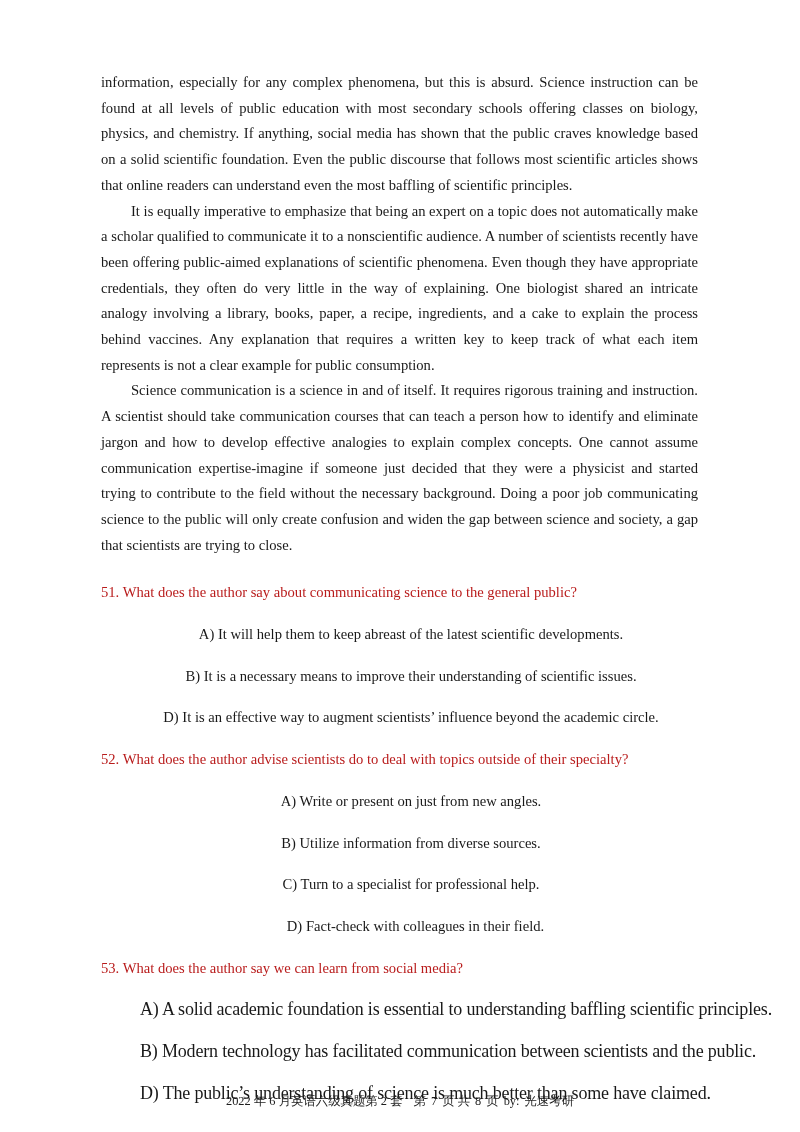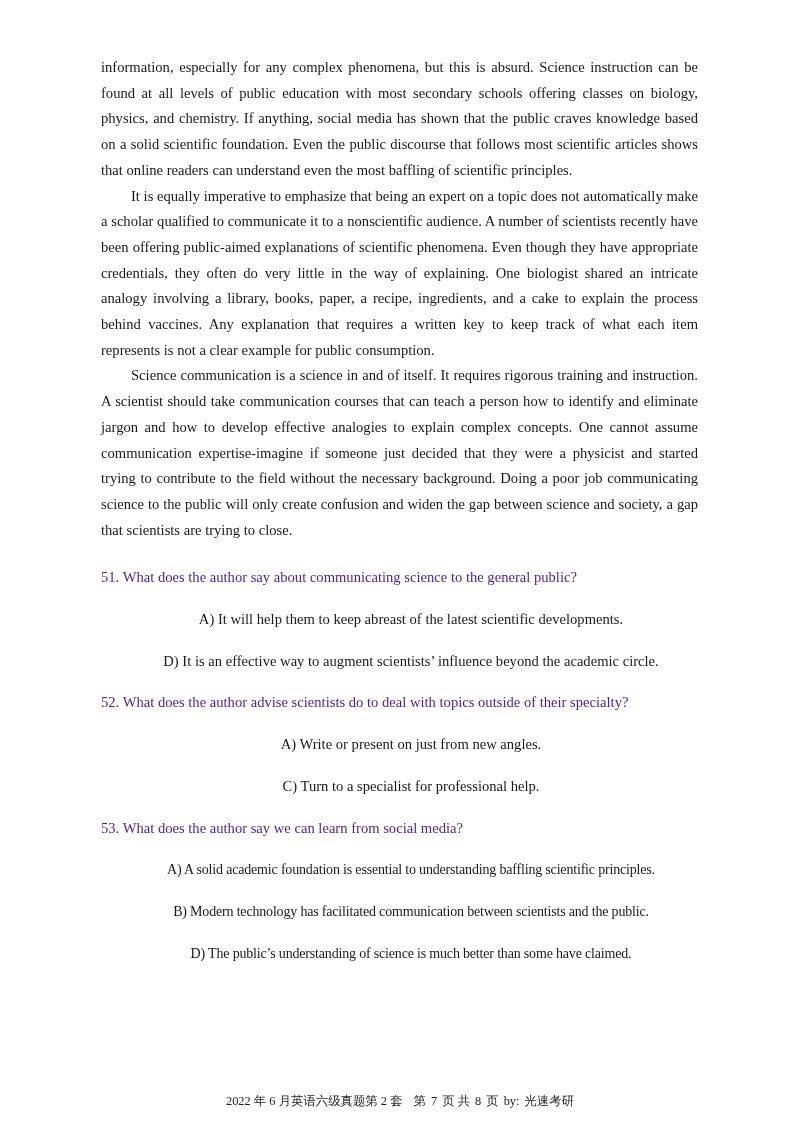--- a/index.html
+++ b/index.html
@@ -20,21 +20,21 @@
     left: 0;
     top: 0;
     width: 800px;
     height: 1132px;
     background: #ffffff;
     overflow: hidden;
   }
   .content {
     position: absolute;
     left: 101px;
-    top: 55px;
+    top: 70px;
     width: 597px;
   }
 
   
   .passage p {
     margin: 0;
     font-size: 14.6px;
     line-height: 25.7px;
     text-align: justify;
     text-justify: inter-word;
@@ -48,39 +48,39 @@
   .questions {
     margin-top: 22px;
   }
   .qblock {
     margin-bottom: 13px;
   }
   .qstem {
     margin: 0;
     font-size: 14.6px;
     line-height: 25.7px;
-    color: #4c1d95;
+    color: #b91c1c;
     text-align: left;
     padding-left: 0;
   }
   .qopt {
     margin: 16px;
     font-size: 14.6px;
     line-height: 25.7px;
     color: #191919;
     padding-left: 23px;
     text-align: center;
     white-space: nowrap;
   }
   .qopt.extra-indent {
     padding-left: 32px;
   }
   
   .qblock.condensed .qopt {
-    font-size: 14px;
+    font-size: 18px;
     letter-spacing: -0.18px;
   }
 
   
   .footer {
     position: absolute;
     left: 0;
     top: 1072px;
     width: 800px;
     text-align: center;
@@ -104,27 +104,30 @@
       <p>information, especially for any complex phenomena, but this is absurd. Science instruction can be found at all levels of public education with most secondary schools offering classes on biology, physics, and chemistry. If anything, social media has shown that the public craves knowledge based on a solid scientific foundation. Even the public discourse that follows most scientific articles shows that online readers can understand even the most baffling of scientific principles.</p>
       <p class="indent">It is equally imperative to emphasize that being an expert on a topic does not automatically make a scholar qualified to communicate it to a nonscientific audience. A number of scientists recently have been offering public-aimed explanations of scientific phenomena. Even though they have appropriate credentials, they often do very little in the way of explaining. One biologist shared an intricate analogy involving a library, books, paper, a recipe, ingredients, and a cake to explain the process behind vaccines. Any explanation that requires a written key to keep track of what each item represents is not a clear example for public consumption.</p>
       <p class="indent">Science communication is a science in and of itself. It requires rigorous training and instruction. A scientist should take communication courses that can teach a person how to identify and eliminate jargon and how to develop effective analogies to explain complex concepts. One cannot assume communication expertise-imagine if someone just decided that they were a physicist and started trying to contribute to the field without the necessary background. Doing a poor job communicating science to the public will only create confusion and widen the gap between science and society, a gap that scientists are trying to close.</p>
     </div>
 
     <div class="questions">
 
       <div class="qblock">
         <p class="qstem">51. What does the author say about communicating science to the general public?</p>
         <p class="qopt">A) It will help them to keep abreast of the latest scientific developments.</p>
+        <p class="qopt">B) It is a necessary means to improve their understanding of scientific issues.</p>
         <p class="qopt">D) It is an effective way to augment scientists’ influence beyond the academic circle.</p>
       </div>
 
       <div class="qblock">
         <p class="qstem">52. What does the author advise scientists do to deal with topics outside of their specialty?</p>
         <p class="qopt">A) Write or present on just from new angles.</p>
+        <p class="qopt">B) Utilize information from diverse sources.</p>
         <p class="qopt">C) Turn to a specialist for professional help.</p>
+        <p class="qopt extra-indent">D) Fact-check with colleagues in their field.</p>
       </div>
 
       <div class="qblock condensed">
         <p class="qstem">53. What does the author say we can learn from social media?</p>
         <p class="qopt">A) A solid academic foundation is essential to understanding baffling scientific principles.</p>
         <p class="qopt">B) Modern technology has facilitated communication between scientists and the public.</p>
         <p class="qopt">D) The public’s understanding of science is much better than some have claimed.</p>
       </div>
 
 

